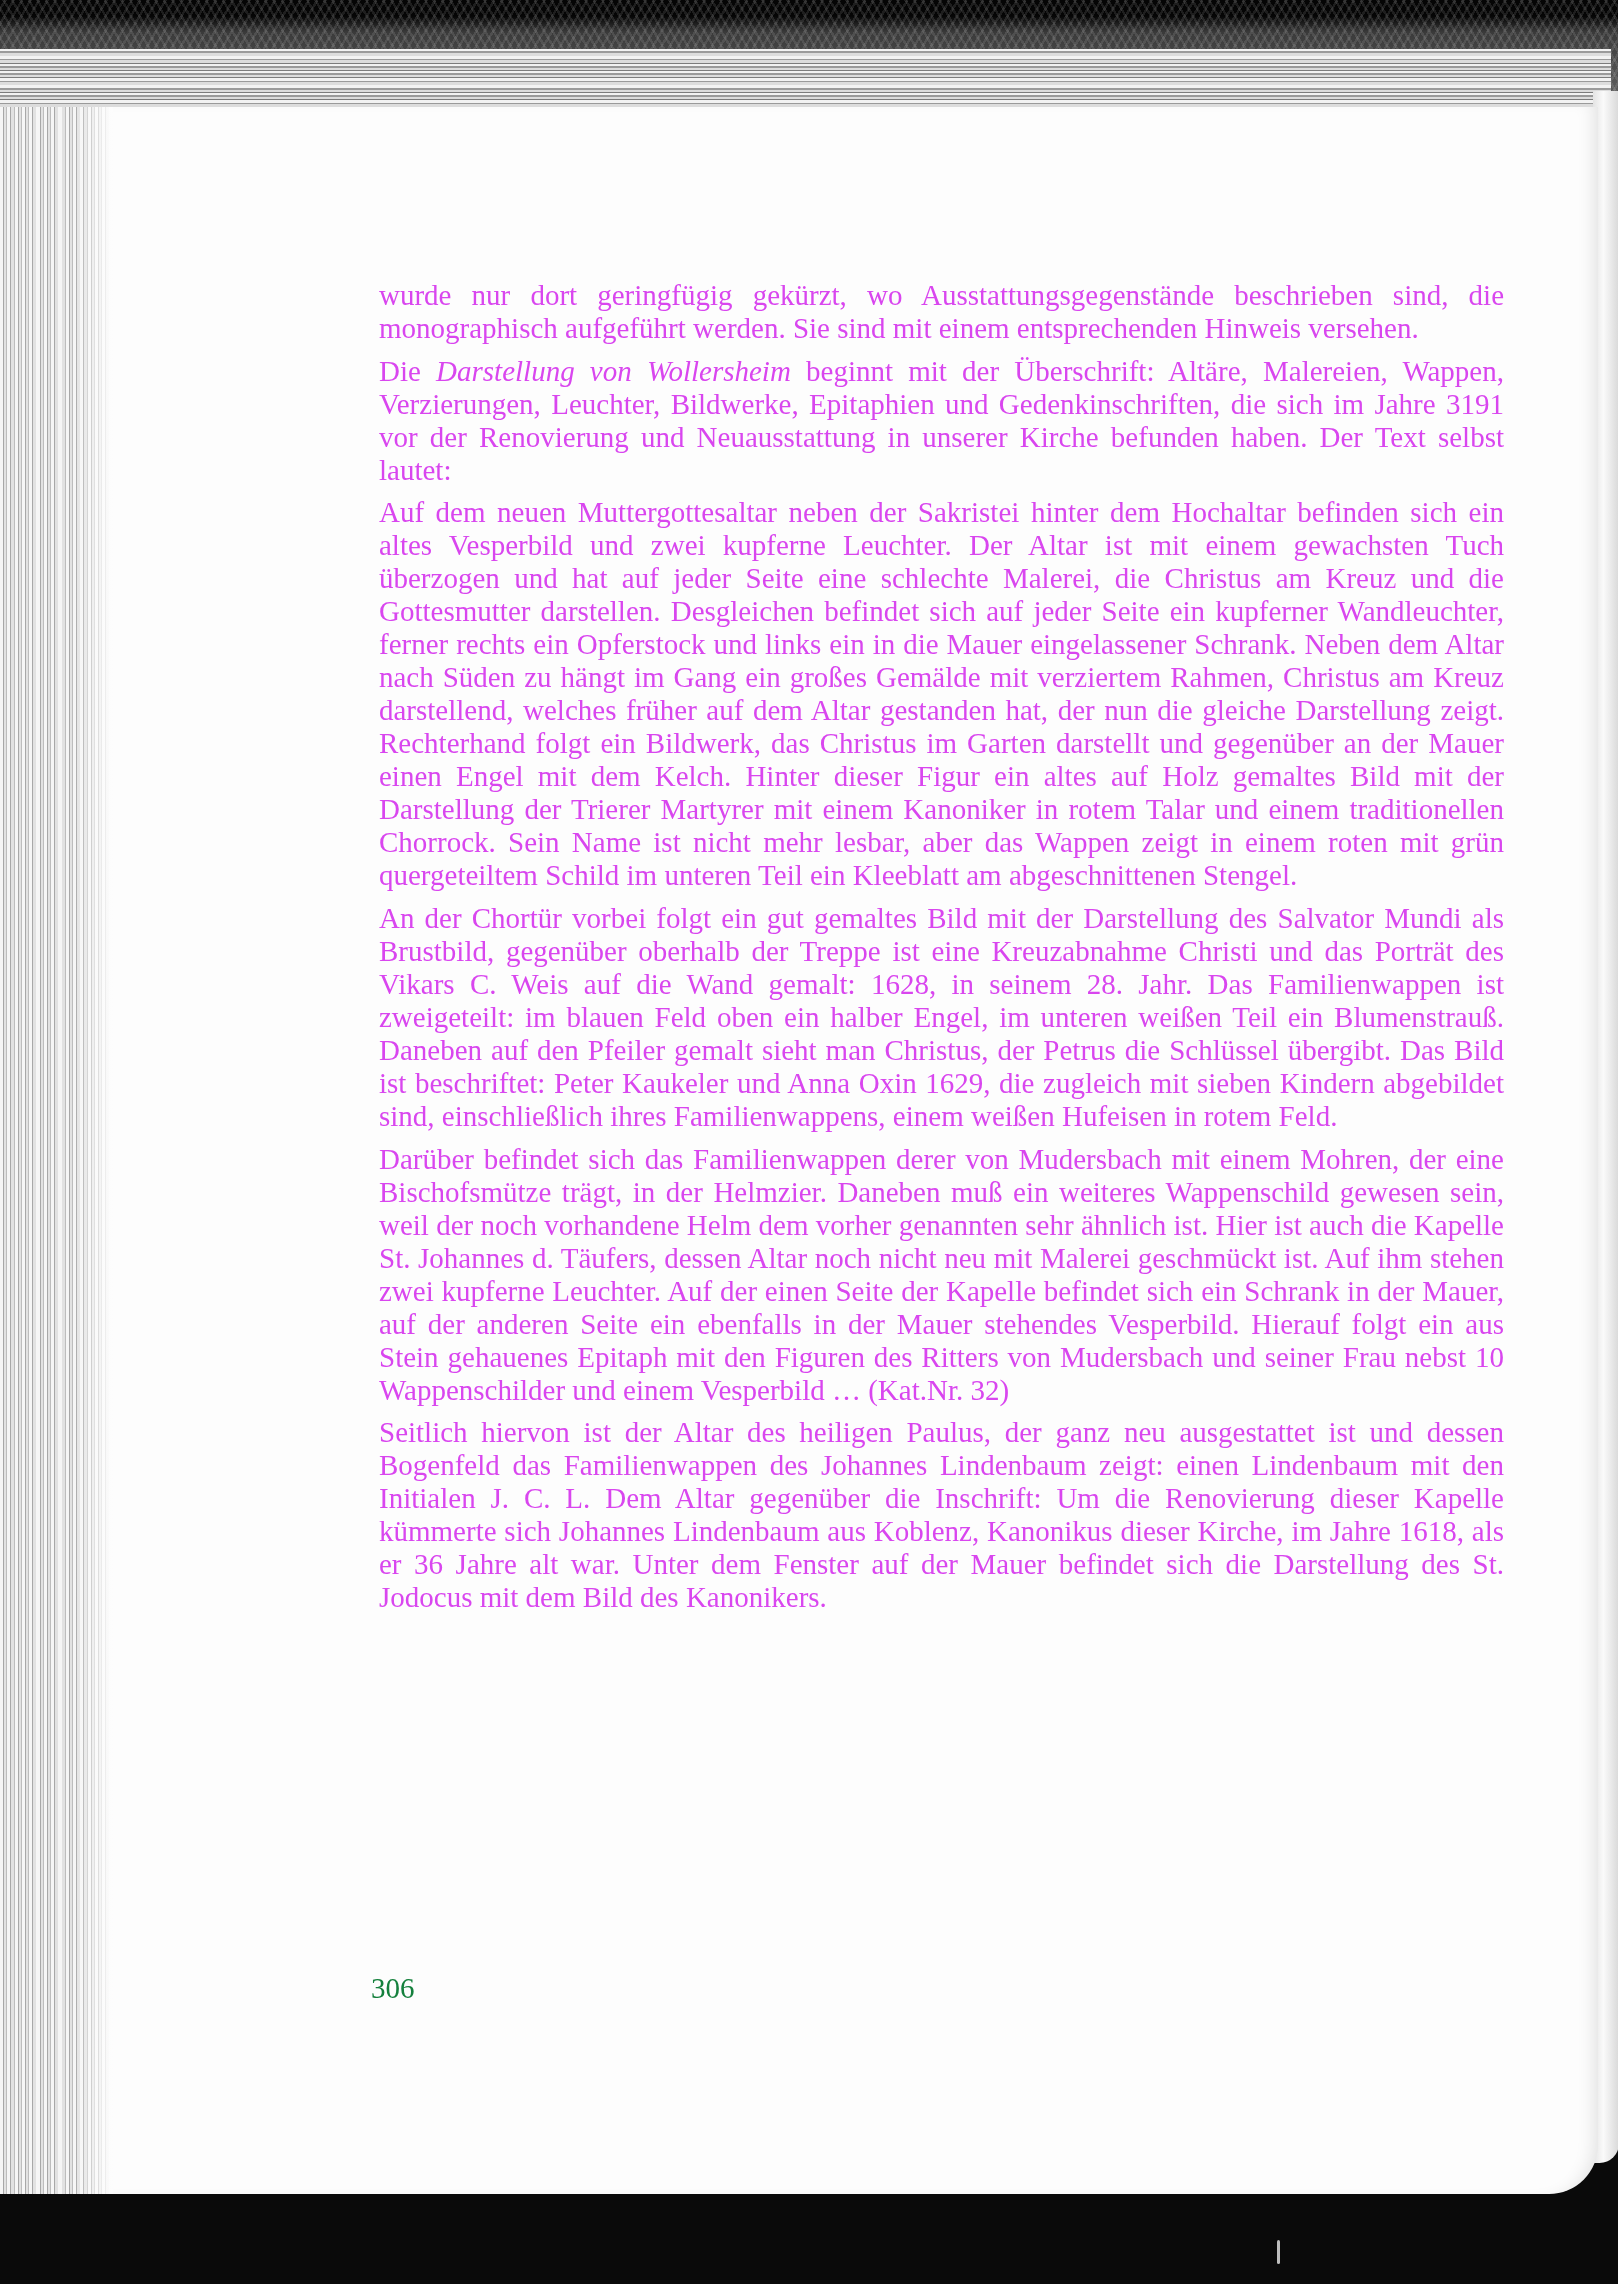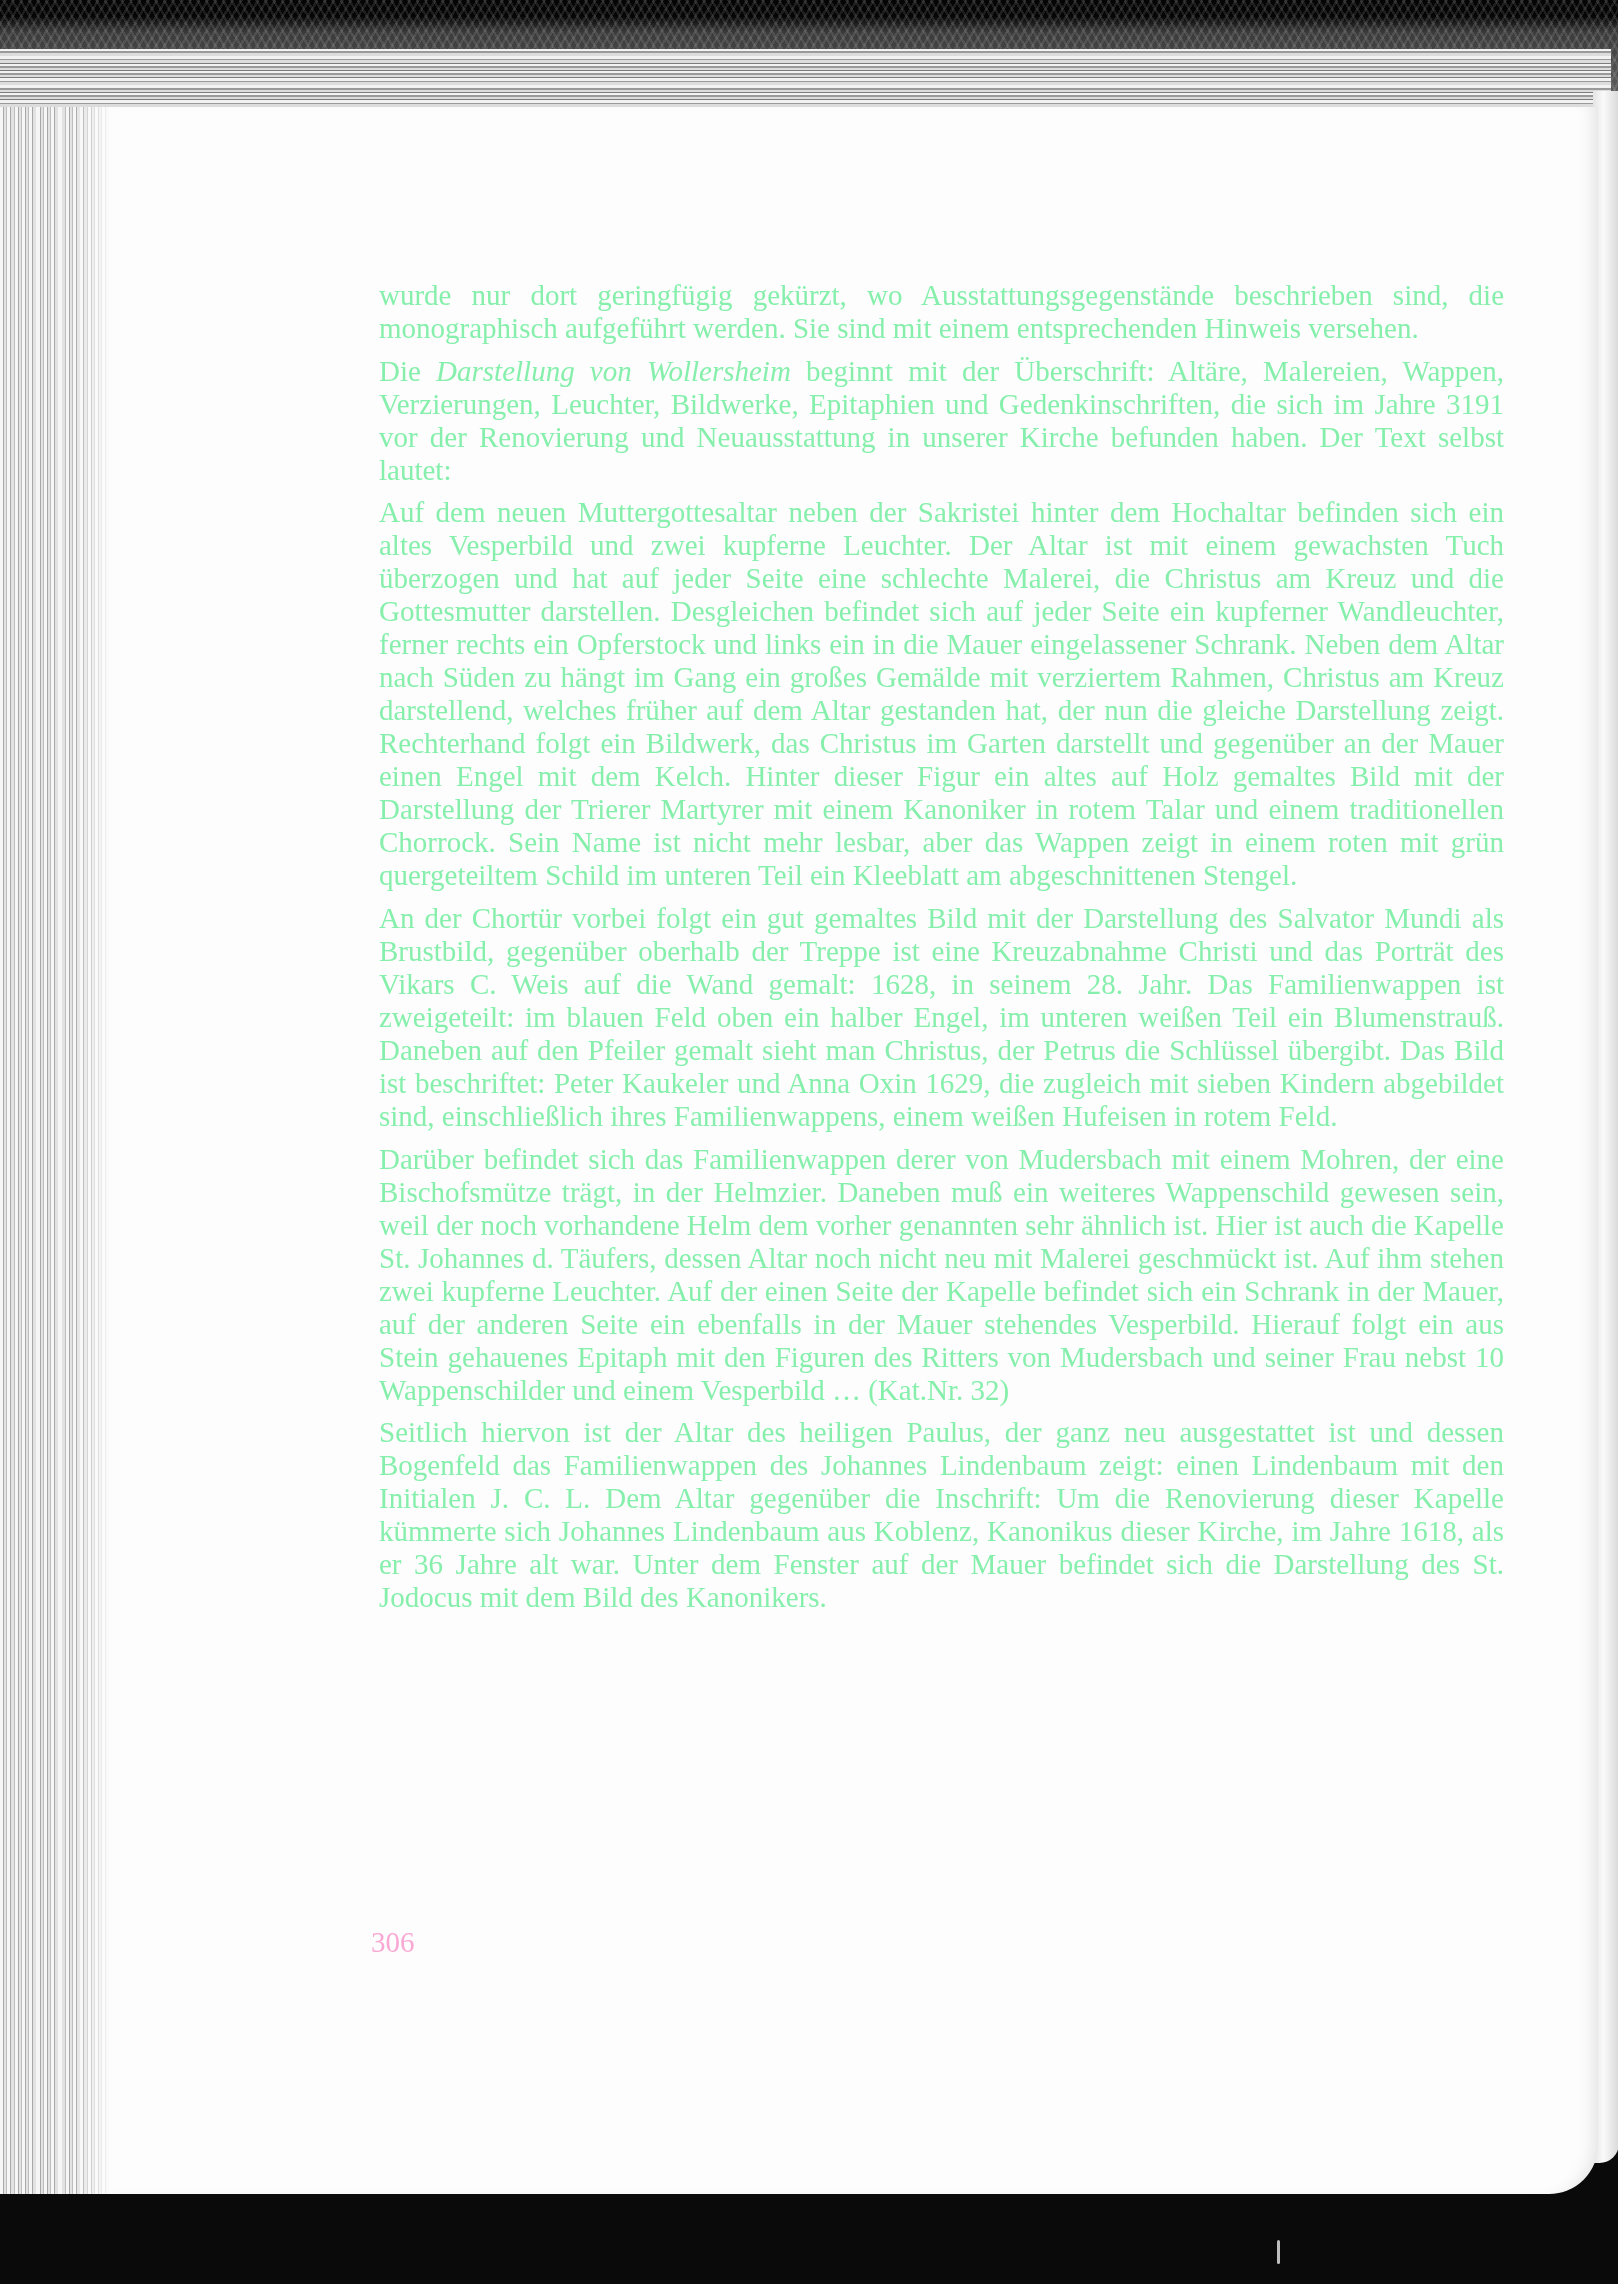--- a/index.html
+++ b/index.html
@@ -40,33 +40,33 @@
       position: absolute; left: 1593px; top: 91px; width: 26px; height: 2072px;
       background: linear-gradient(90deg, #e4e4e4, #fafafa 40%, #d8d8d8);
       border-bottom-right-radius: 19.4px;
     }
     .bottom-mark {
       position: absolute; left: 1277px; top: 2240px; width: 3.2px; height: 24px;
       background: #bdbdbd; border-radius: 1.6px;
     }
     .text-block {
       position: absolute; left: 379px; top: 279px; width: 1125px;
-      color: #86efac;
+      color: #d946ef;
       font-size: 29px;
       line-height: 33px;
       text-align: justify;
       hyphens: manual;
     }
     .text-block p { margin: 0 0 9.7px 0; }
     .section-number {
       font-weight: bold; font-size: 29px; margin: 24px 0 24px 0;
     }
     .page-number {
-      position: absolute; left: 371px; top: 1926px;
-      font-size: 29px; color: #f9a8d4;
+      position: absolute; left: 371px; top: 1972px;
+      font-size: 29px; color: #15803d;
     }
     em { font-style: italic; }
   </style>
 </head>
 <body>
 
 <div class="top-fabric"></div>
 <div class="page-stack-top"></div>
 <div class="right-sliver"></div>
 <div class="page"></div>

